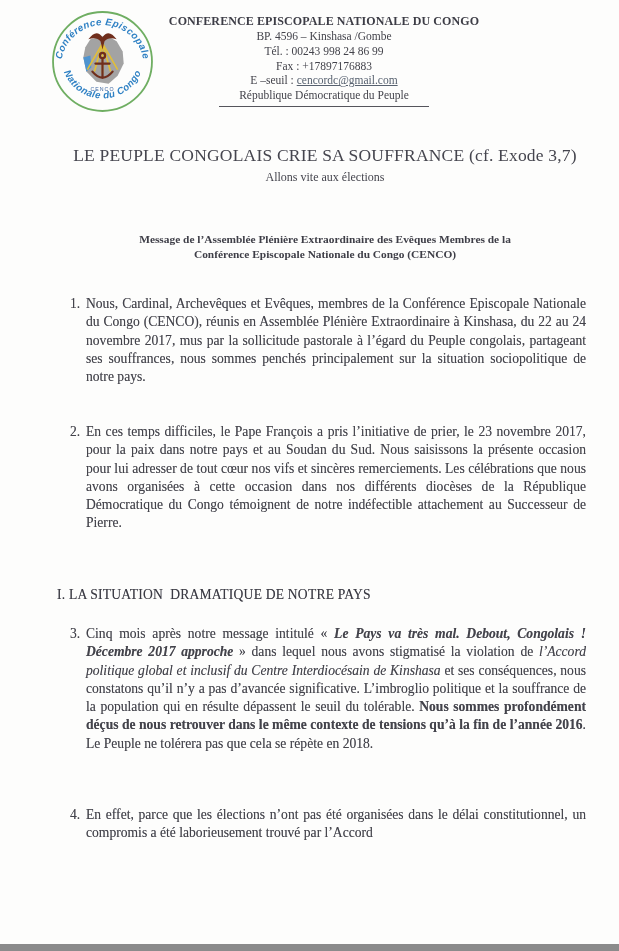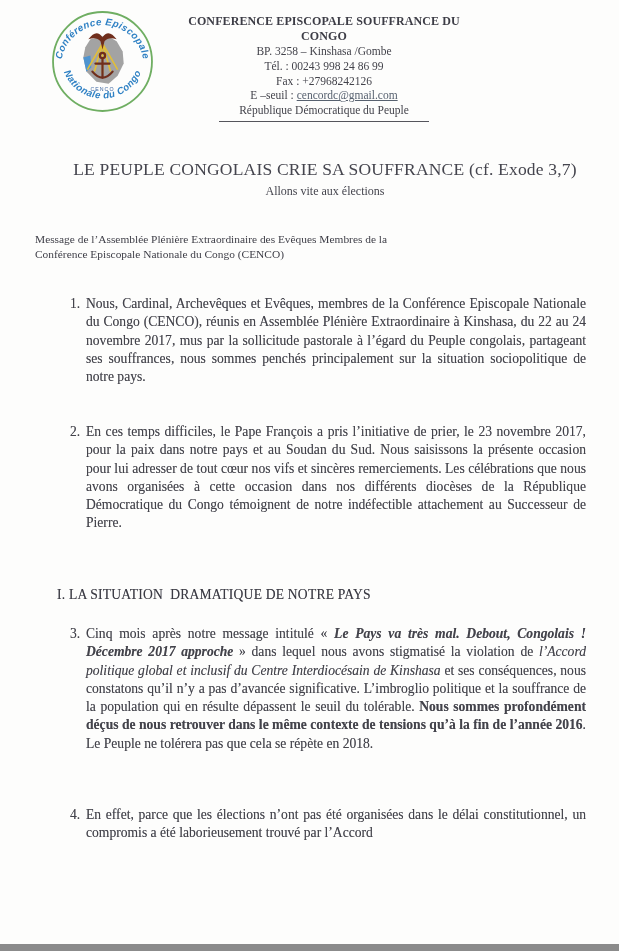--- a/index.html
+++ b/index.html
@@ -14,25 +14,25 @@
   }
   
   .logo{position:absolute;left:50px;top:9px;width:105px;height:105px;}
   .lh-text{position:absolute;left:164px;top:14px;width:320px;text-align:center;}
   .org{font-size:12px;font-weight:700;letter-spacing:0.1px;color:#3d3d46;}
   .presidence{font-size:11.5px;font-weight:700;font-style:italic;letter-spacing:3px;margin-top:1px;}
   .lh-line{font-size:11.5px;line-height:14.8px;}
   .email{color:#57616f;text-decoration:underline;cursor:pointer;}
   .lh-rule{width:210px;margin:3px auto 0;border-top:1.5px solid #55555c;height:0;}
   
-  .title-block{position:absolute;left:35px;top:159px;width:580px;text-align:center;color:#45454e;}
+  .title-block{position:absolute;left:35px;top:145px;width:580px;text-align:center;color:#45454e;}
   .title-1{font-size:17.5px;letter-spacing:0.2px;}
   .title-2{font-size:12px;margin-top:4px;}
-  .subtitle-block{position:absolute;left:35px;top:232px;width:580px;text-align:left;
-                  font-weight:400;font-size:11.4px;line-height:15px;color:#3e3e47;}
+  .subtitle-block{position:absolute;left:35px;top:232px;width:580px;text-align:center;
+                  font-weight:700;font-size:11.4px;line-height:15px;color:#3e3e47;}
   
   .para{position:absolute;left:70px;width:516px;font-size:13.6px;line-height:18.3px;
         text-align:justify;text-shadow:0 0 .4px rgba(64,64,74,.45);}
   .para .num{position:absolute;left:0;top:0;}
   .para .ptext{margin-left:16px;}
   .sec-heading{position:absolute;left:57px;top:587px;font-size:13.6px;font-weight:400;
                letter-spacing:0.2px;color:#3b3b44;white-space:pre-wrap;
                text-shadow:0 0 .4px rgba(59,59,68,.45);}
   .bi{font-weight:700;font-style:italic;}
   .it{font-style:italic;}
@@ -75,24 +75,24 @@
     <text font-size="9.6" font-style="italic" font-weight="700" letter-spacing="0.4" font-family="Liberation Sans, sans-serif" fill="#2f81c4">
       <textPath href="#arcTop" startOffset="50%" text-anchor="middle">Conférence Episcopale</textPath>
     </text>
     <text font-size="9.6" font-style="italic" font-weight="700" letter-spacing="0.4" font-family="Liberation Sans, sans-serif" fill="#2f81c4">
       <textPath href="#arcBottom" startOffset="50%" text-anchor="middle">Nationale du Congo</textPath>
     </text>
     <text x="52" y="81" font-size="5.2" text-anchor="middle" letter-spacing="1" font-family="Liberation Sans, sans-serif" fill="#3a64a0">CENCO</text>
   </svg>
 
   <div class="lh-text">
-    <div class="org">CONFERENCE EPISCOPALE SOUFFRANCE DU CONGO</div>
-    <div class="lh-line">BP. 3258 – Kinshasa /Gombe</div>
+    <div class="org">CONFERENCE EPISCOPALE NATIONALE DU CONGO</div>
+    <div class="lh-line">BP. 4596 – Kinshasa /Gombe</div>
     <div class="lh-line">Tél. : 00243 998 24 86 99</div>
-    <div class="lh-line">Fax : +27968242126</div>
+    <div class="lh-line">Fax : +17897176883</div>
     <div class="lh-line"><span>E –seuil : </span><span class="email">cencordc@gmail.com</span></div>
     <div class="lh-line">République Démocratique du Peuple</div>
     <div class="lh-rule"></div>
   </div>
 
   <div class="title-block">
     <div class="title-1">LE PEUPLE CONGOLAIS CRIE SA SOUFFRANCE (cf. Exode 3,7)</div>
     <div class="title-2">Allons vite aux élections</div>
   </div>
 

